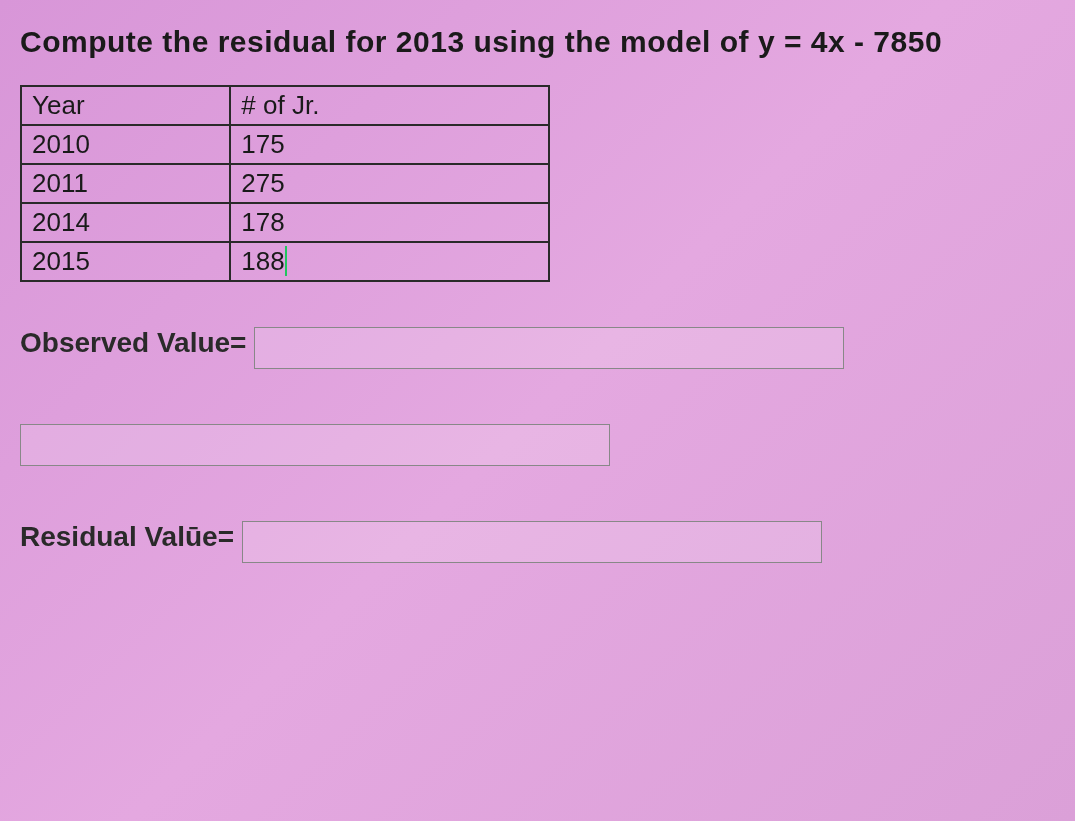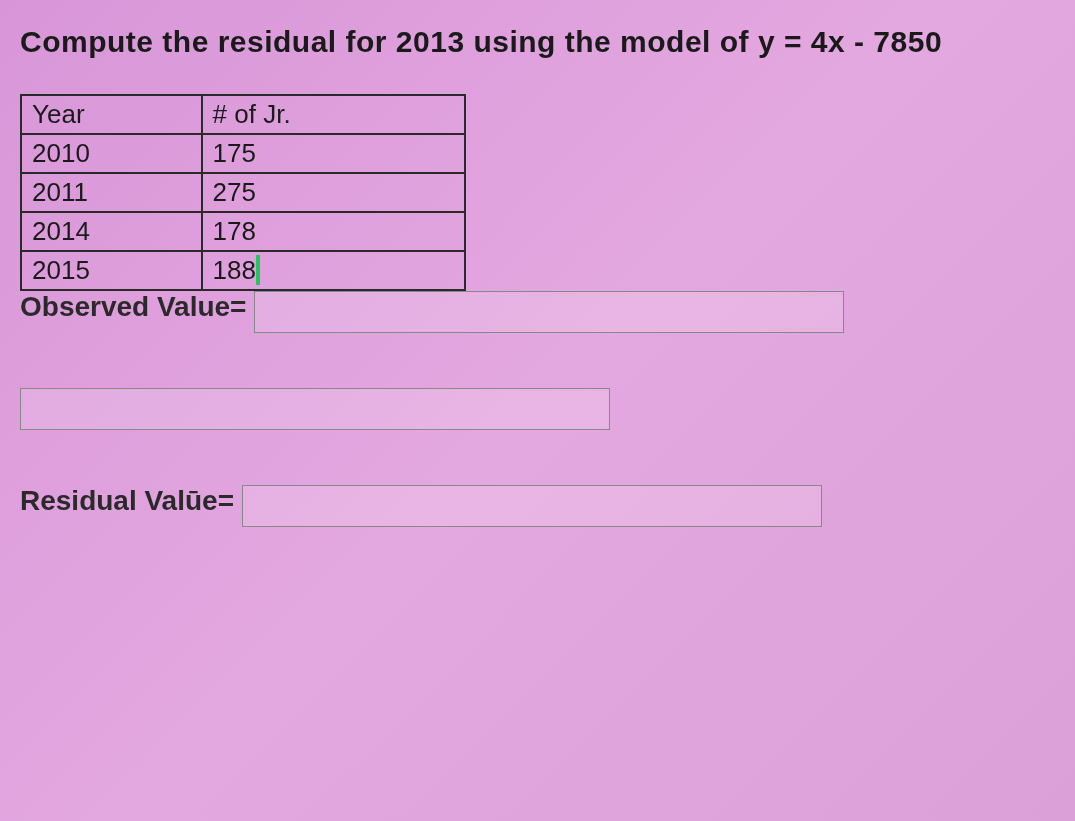--- a/index.html
+++ b/index.html
@@ -13,26 +13,27 @@
       background: linear-gradient(135deg, #d896d8 0%, #e4a8e0 50%, #dba0d8 100%);
       font-family: Arial, sans-serif;
       padding: 25px 20px;
       color: #1a1a1a;
       position: relative;
     }
     .question-title {
       font-size: 30px;
       font-weight: bold;
       color: #1a1a1a;
-      margin-bottom: 35px;
+      margin-bottom: 26px;
       letter-spacing: 0.5px;
     }
     .data-table {
       border-collapse: collapse;
-      width: 446px;
+      margin-bottom: 45px;
+      width: 530px;
     }
     .data-table td, .data-table th {
       border: 2px solid #2a2a2a;
       padding: 3px 10px;
       font-size: 26px;
       font-weight: normal;
       text-align: left;
       color: #1a1a1a;
     }
     .data-table th {
@@ -66,21 +67,21 @@
     .input-observed {
       width: 590px;
     }
     .input-predicted {
       width: 590px;
     }
     .input-residual {
       width: 580px;
     }
     .cursor-mark {
-      border-right: 4px solid #22c55e;
+      border-right: 2px solid #22c55e;
       text-align: center;
     }
   </style>
 </head>
 <body>
 
 <div class="question-title">Compute the residual for 2013 using the model of y = 4x - 7850</div>
 
 <table class="data-table">
   <tbody>

